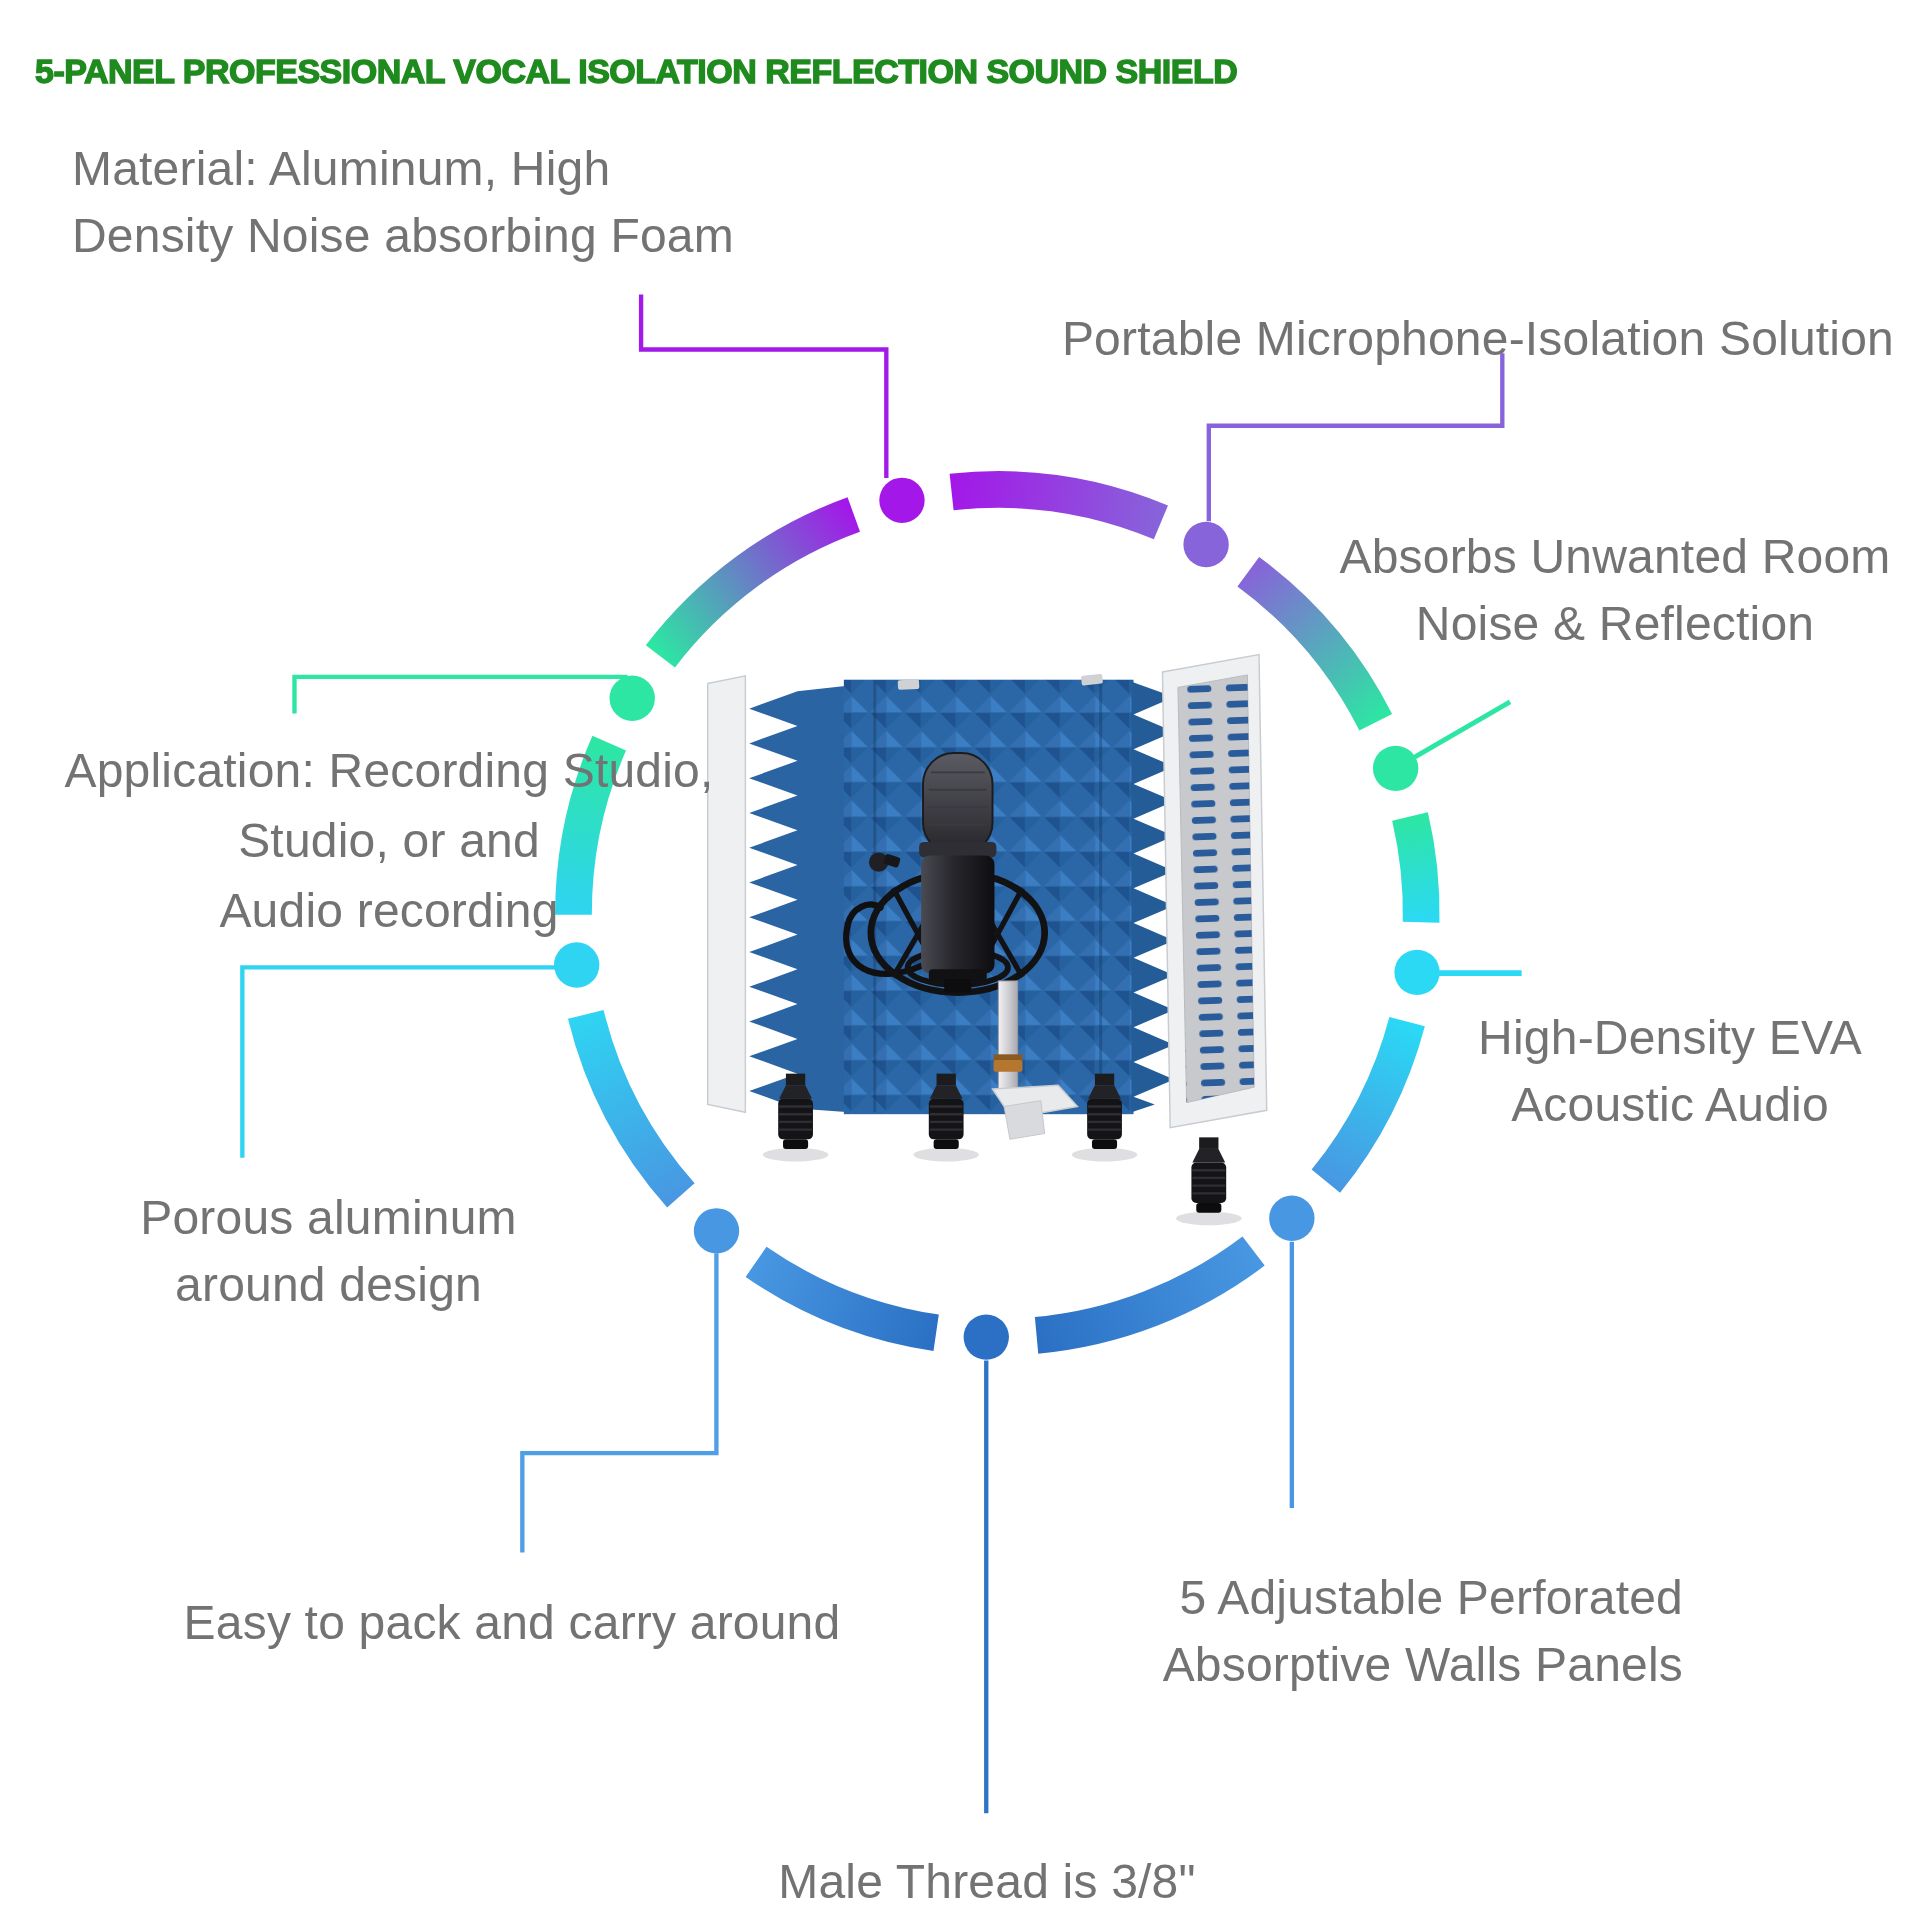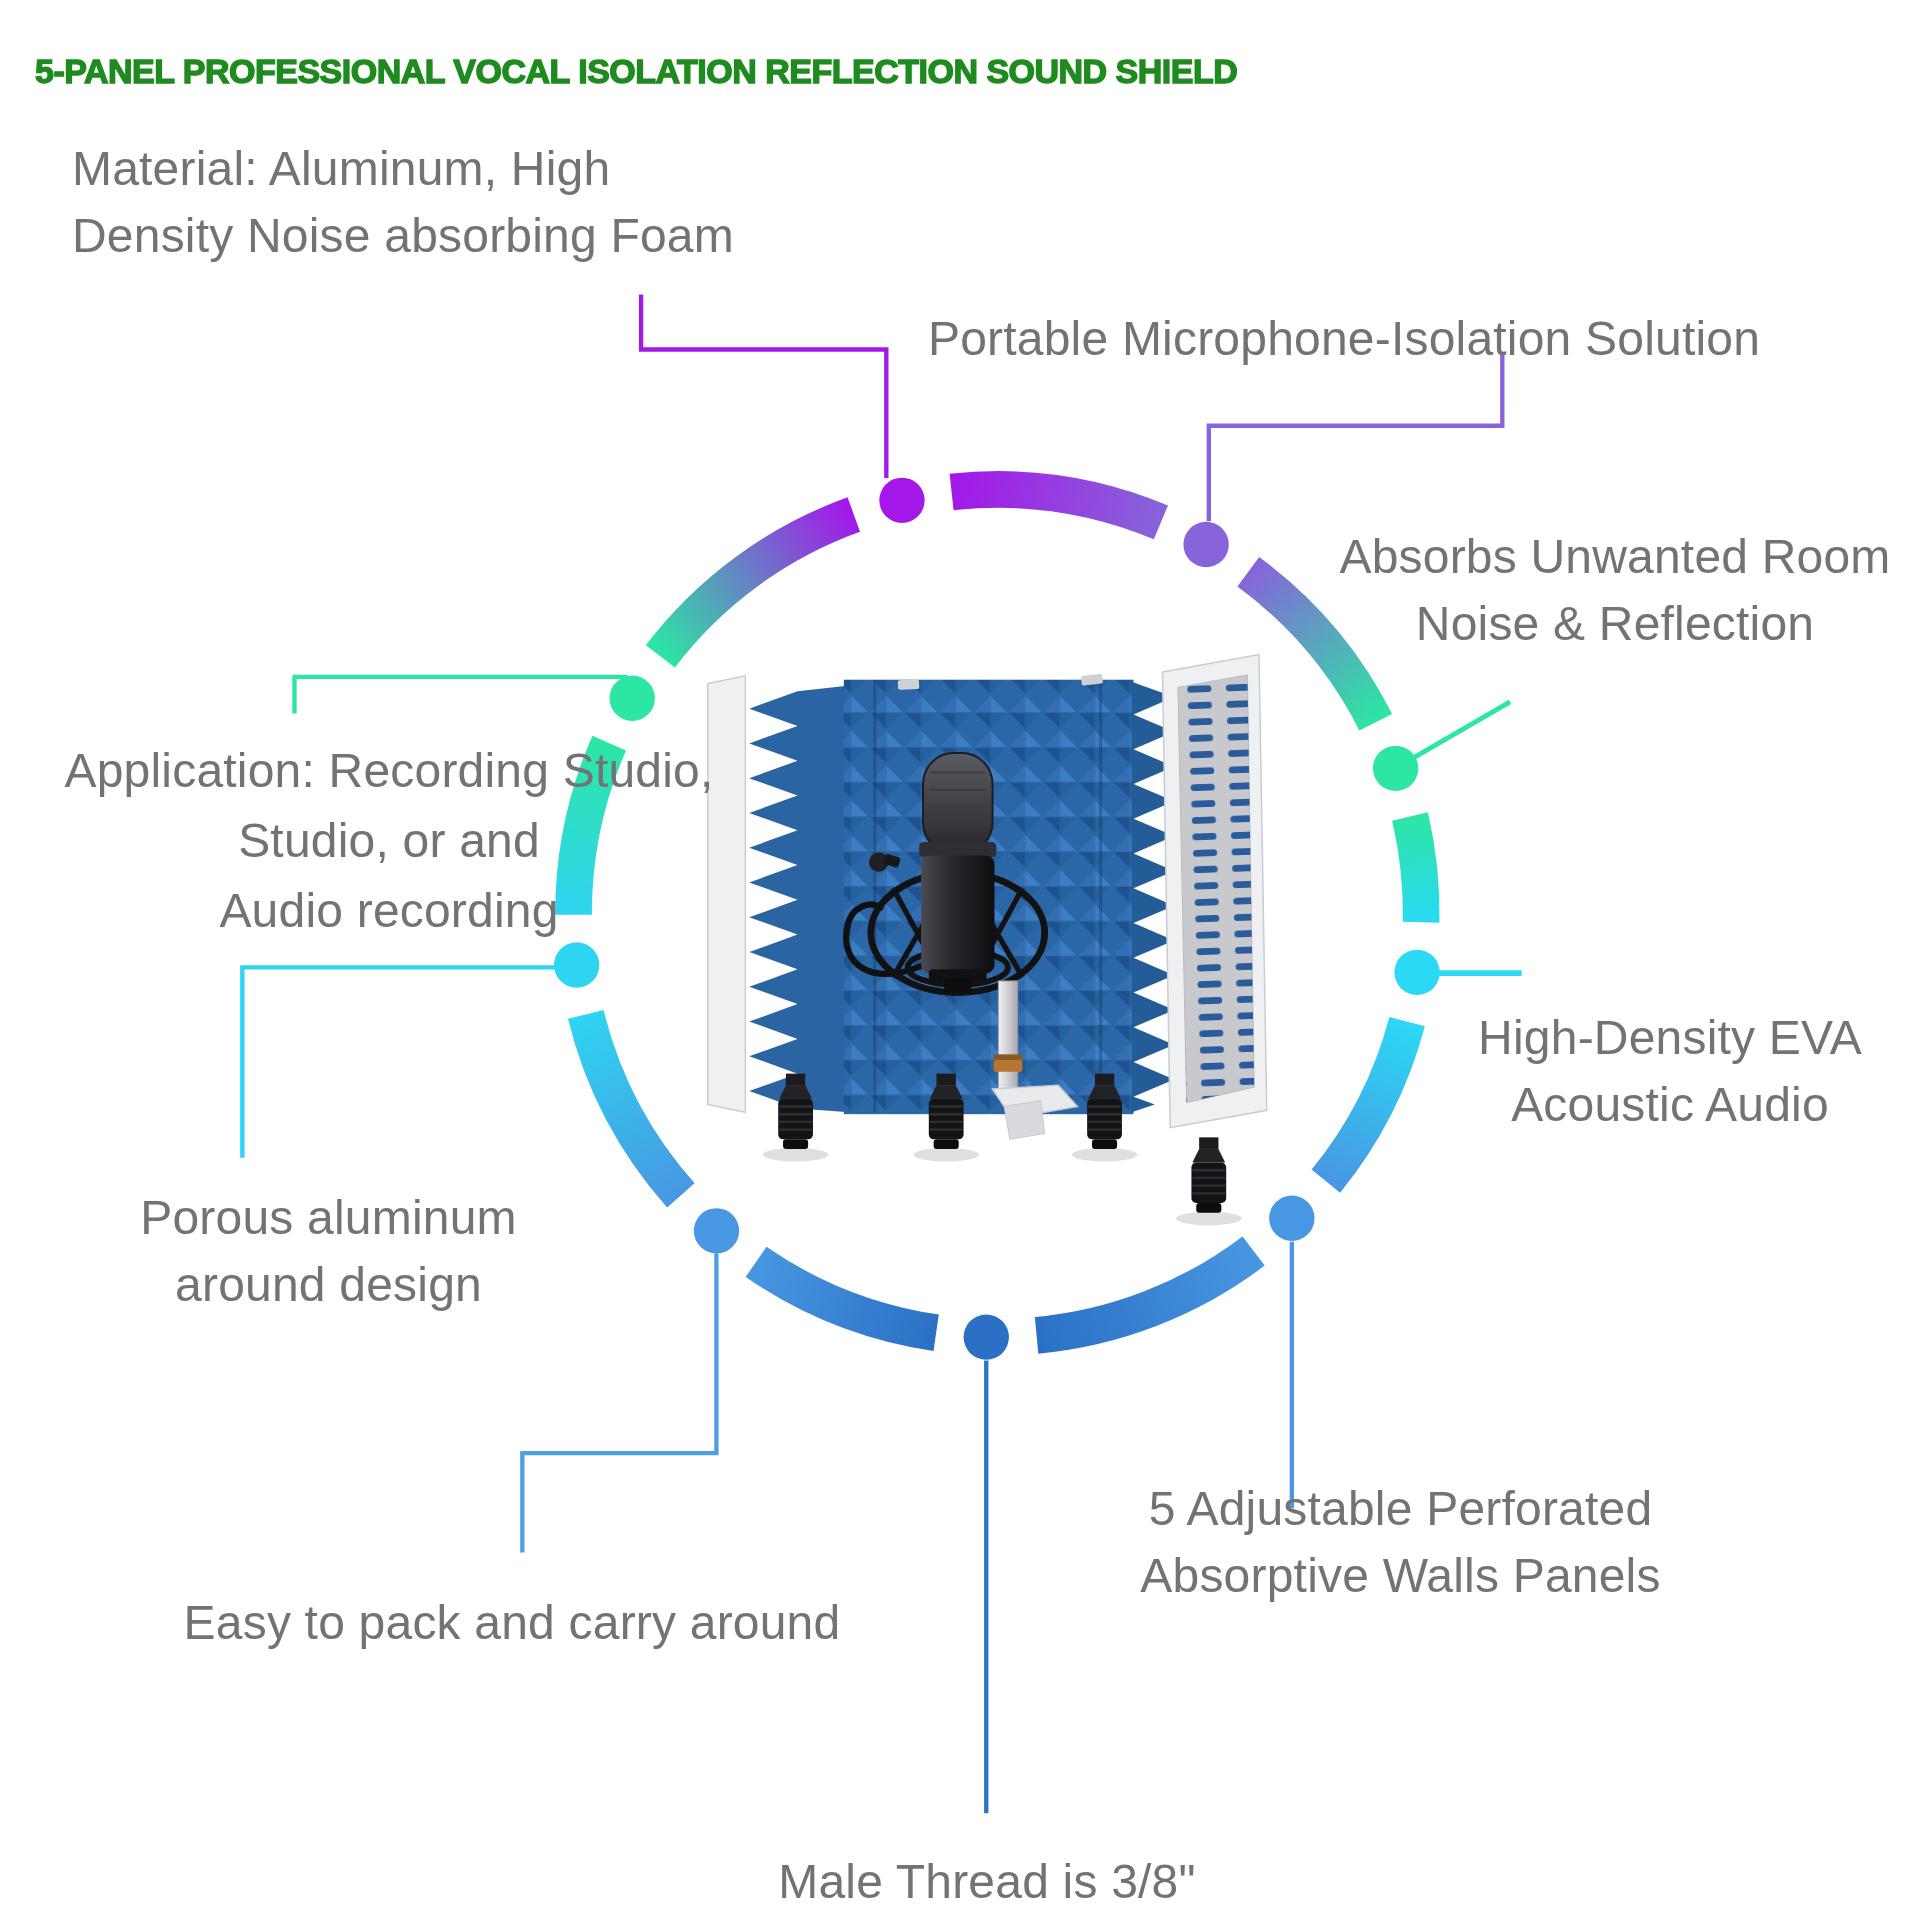--- a/index.html
+++ b/index.html
@@ -24,21 +24,21 @@
   .svg-layer{position:absolute;left:0;top:0;}
   .callout{
     position:absolute;
     font-size:48px;
     line-height:1.4;
     letter-spacing:0.2px;
     color:#737373;
   }
   .callout .ln{white-space:nowrap;}
   .ta-c{text-align:center;}
-  .ta-r{}
+  .ta-r{text-align:right;}
   .ta-l{text-align:left;}
   .lh-lg{line-height:1.46;}
 </style>
 </head>
 <body>
 
 <div class="canvas">
 
   <div class="title">5-PANEL PROFESSIONAL VOCAL ISOLATION REFLECTION SOUND SHIELD</div>
 
@@ -231,21 +231,21 @@
   <div class="callout ta-c" style="left:1330px; top:523px; width:570px;">
     <div class="ln">Absorbs Unwanted Room</div>
     <div class="ln">Noise &amp; Reflection</div>
   </div>
 
   <div class="callout ta-c" style="left:1448px; top:1004px; width:444px;">
     <div class="ln">High-Density EVA</div>
     <div class="ln">Acoustic Audio</div>
   </div>
 
-  <div class="callout ta-c" style="left:1118px; top:1475px; width:565px;">
+  <div class="callout ta-c" style="left:1118px; top:1564px; width:565px;text-align:right;">
     <div class="ln">5 Adjustable Perforated</div>
     <div class="ln">Absorptive Walls Panels</div>
   </div>
 
   <div class="callout ta-c" style="left:743px; top:1848px; width:488px;">
     <div class="ln">Male Thread is 3/8"</div>
   </div>
 
   <div class="callout ta-c" style="left:145px; top:1589px; width:734px;">
     <div class="ln">Easy to pack and carry around</div>

